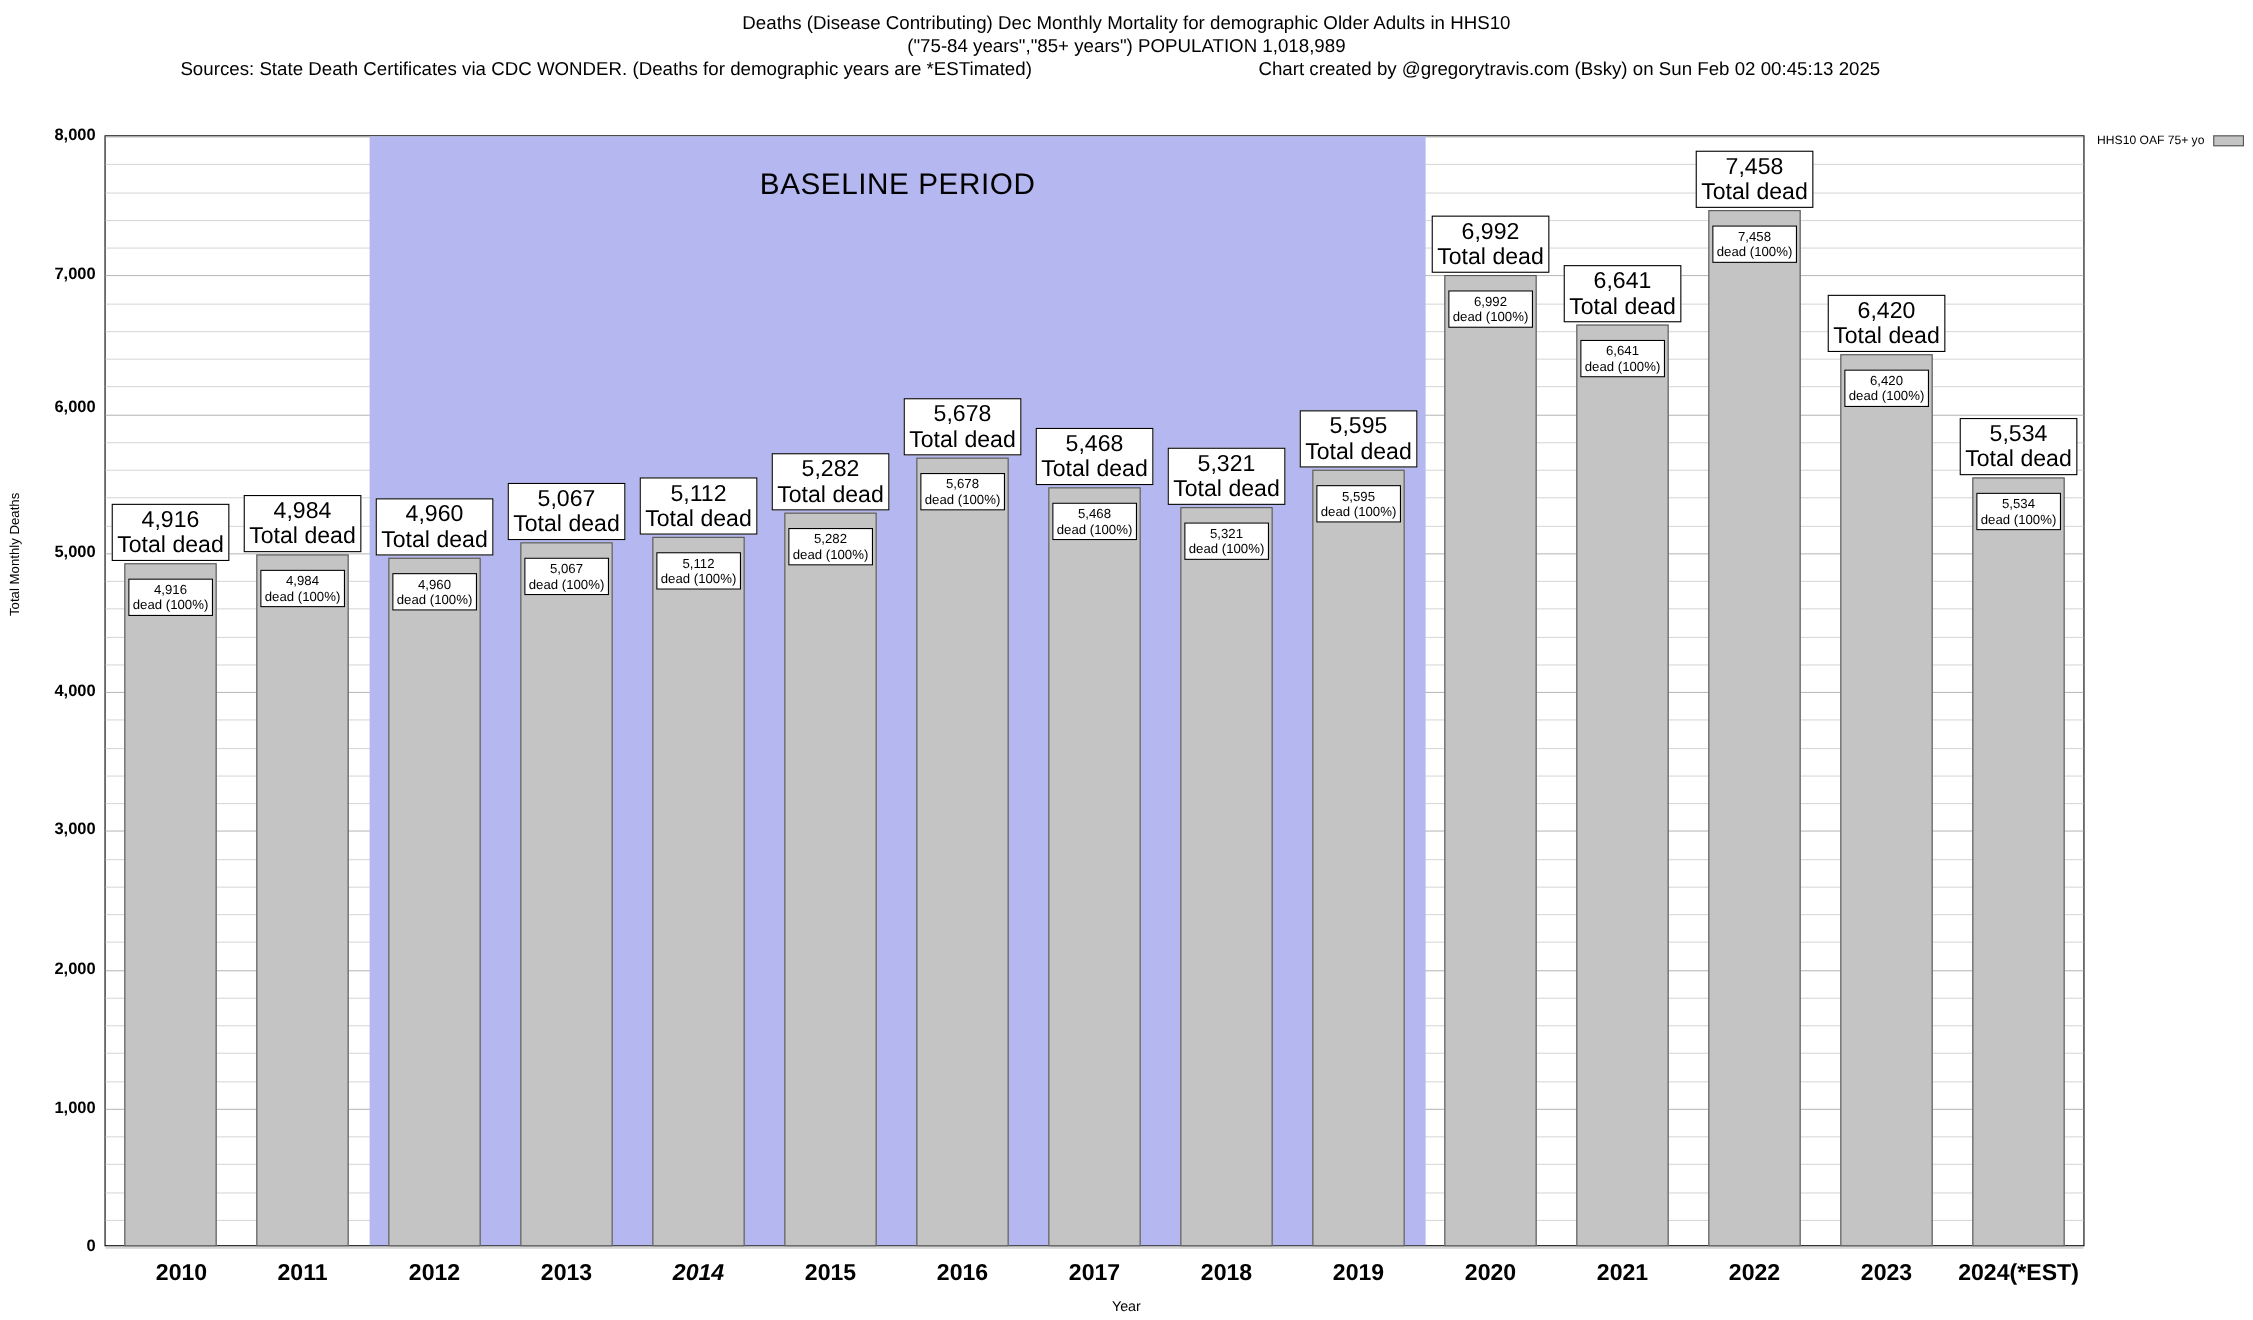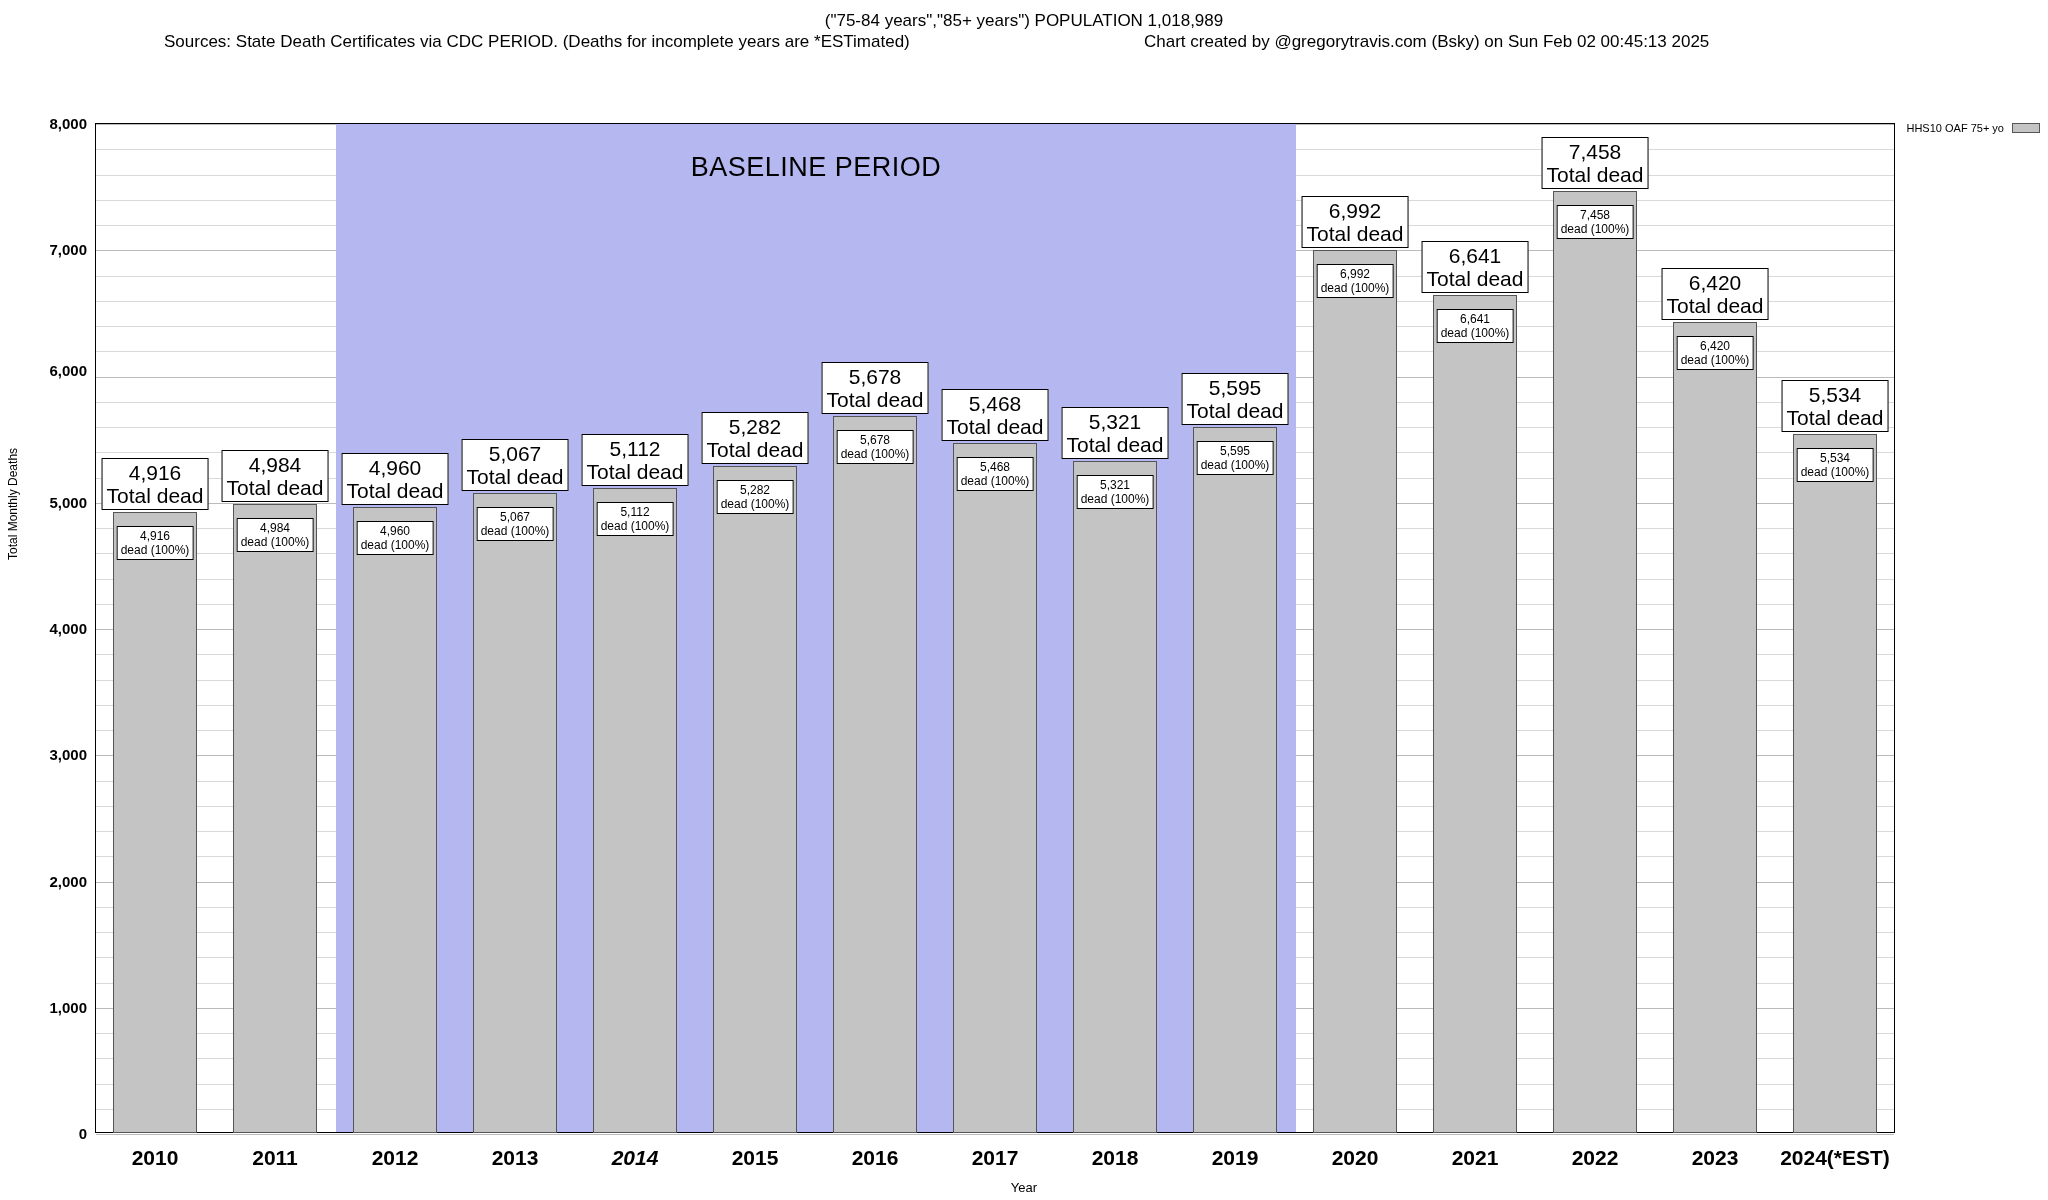--- a/index.html
+++ b/index.html
@@ -178,23 +178,24 @@
     height: 8px;
     background: #c4c4c4;
     border: 1px solid #555;
     display: inline-block;
   }
 </style>
 </head>
 <body>
 
 <div class="titles">
+  <span class="title-line1">Deaths (Disease Contributing) Dec Monthly Mortality for demographic Older Adults in HHS10</span>
   <span class="title-line2">("75-84 years","85+ years") POPULATION 1,018,989</span>
   <span class="title-line3">
-    <span>Sources: State Death Certificates via CDC PERIOD. (Deaths for incomplete years are *ESTimated)</span>
+    <span>Sources: State Death Certificates via CDC WONDER. (Deaths for demographic years are *ESTimated)</span>
     <span class="credit">Chart created by @gregorytravis.com (Bsky) on Sun Feb 02 00:45:13 2025</span>
   </span>
 </div>
 
 <div class="legend">
   <span>HHS10 OAF 75+ yo</span>
   <span class="legend-swatch"></span>
 </div>
 
 <div class="y-axis-title">Total Monthly Deaths</div>
@@ -389,21 +390,21 @@
     <div class="callout-inner" style="left: 1835px; top: 448.332px;">
       <div>5,534</div>
       <div>dead (100%)</div>
     </div>
     <div class="callout-outer" style="left: 1835px; top: 380.332px;">
       <div>5,534</div>
       <div>Total dead</div>
     </div>
   </div>
 <div id="xticks-layer">
-    <div class="x-tick" style="left: 155px; text-align: center;">2010</div>
+    <div class="x-tick" style="left: 165px; text-align: center;">2010</div>
     <div class="x-tick" style="left: 275px;">2011</div>
     <div class="x-tick" style="left: 395px;">2012</div>
     <div class="x-tick" style="left: 515px;">2013</div>
     <div class="x-tick" style="left: 635px; font-style: italic;">2014</div>
     <div class="x-tick" style="left: 755px;">2015</div>
     <div class="x-tick" style="left: 875px;">2016</div>
     <div class="x-tick" style="left: 995px;">2017</div>
     <div class="x-tick" style="left: 1115px;">2018</div>
     <div class="x-tick" style="left: 1235px;">2019</div>
     <div class="x-tick" style="left: 1355px;">2020</div>

